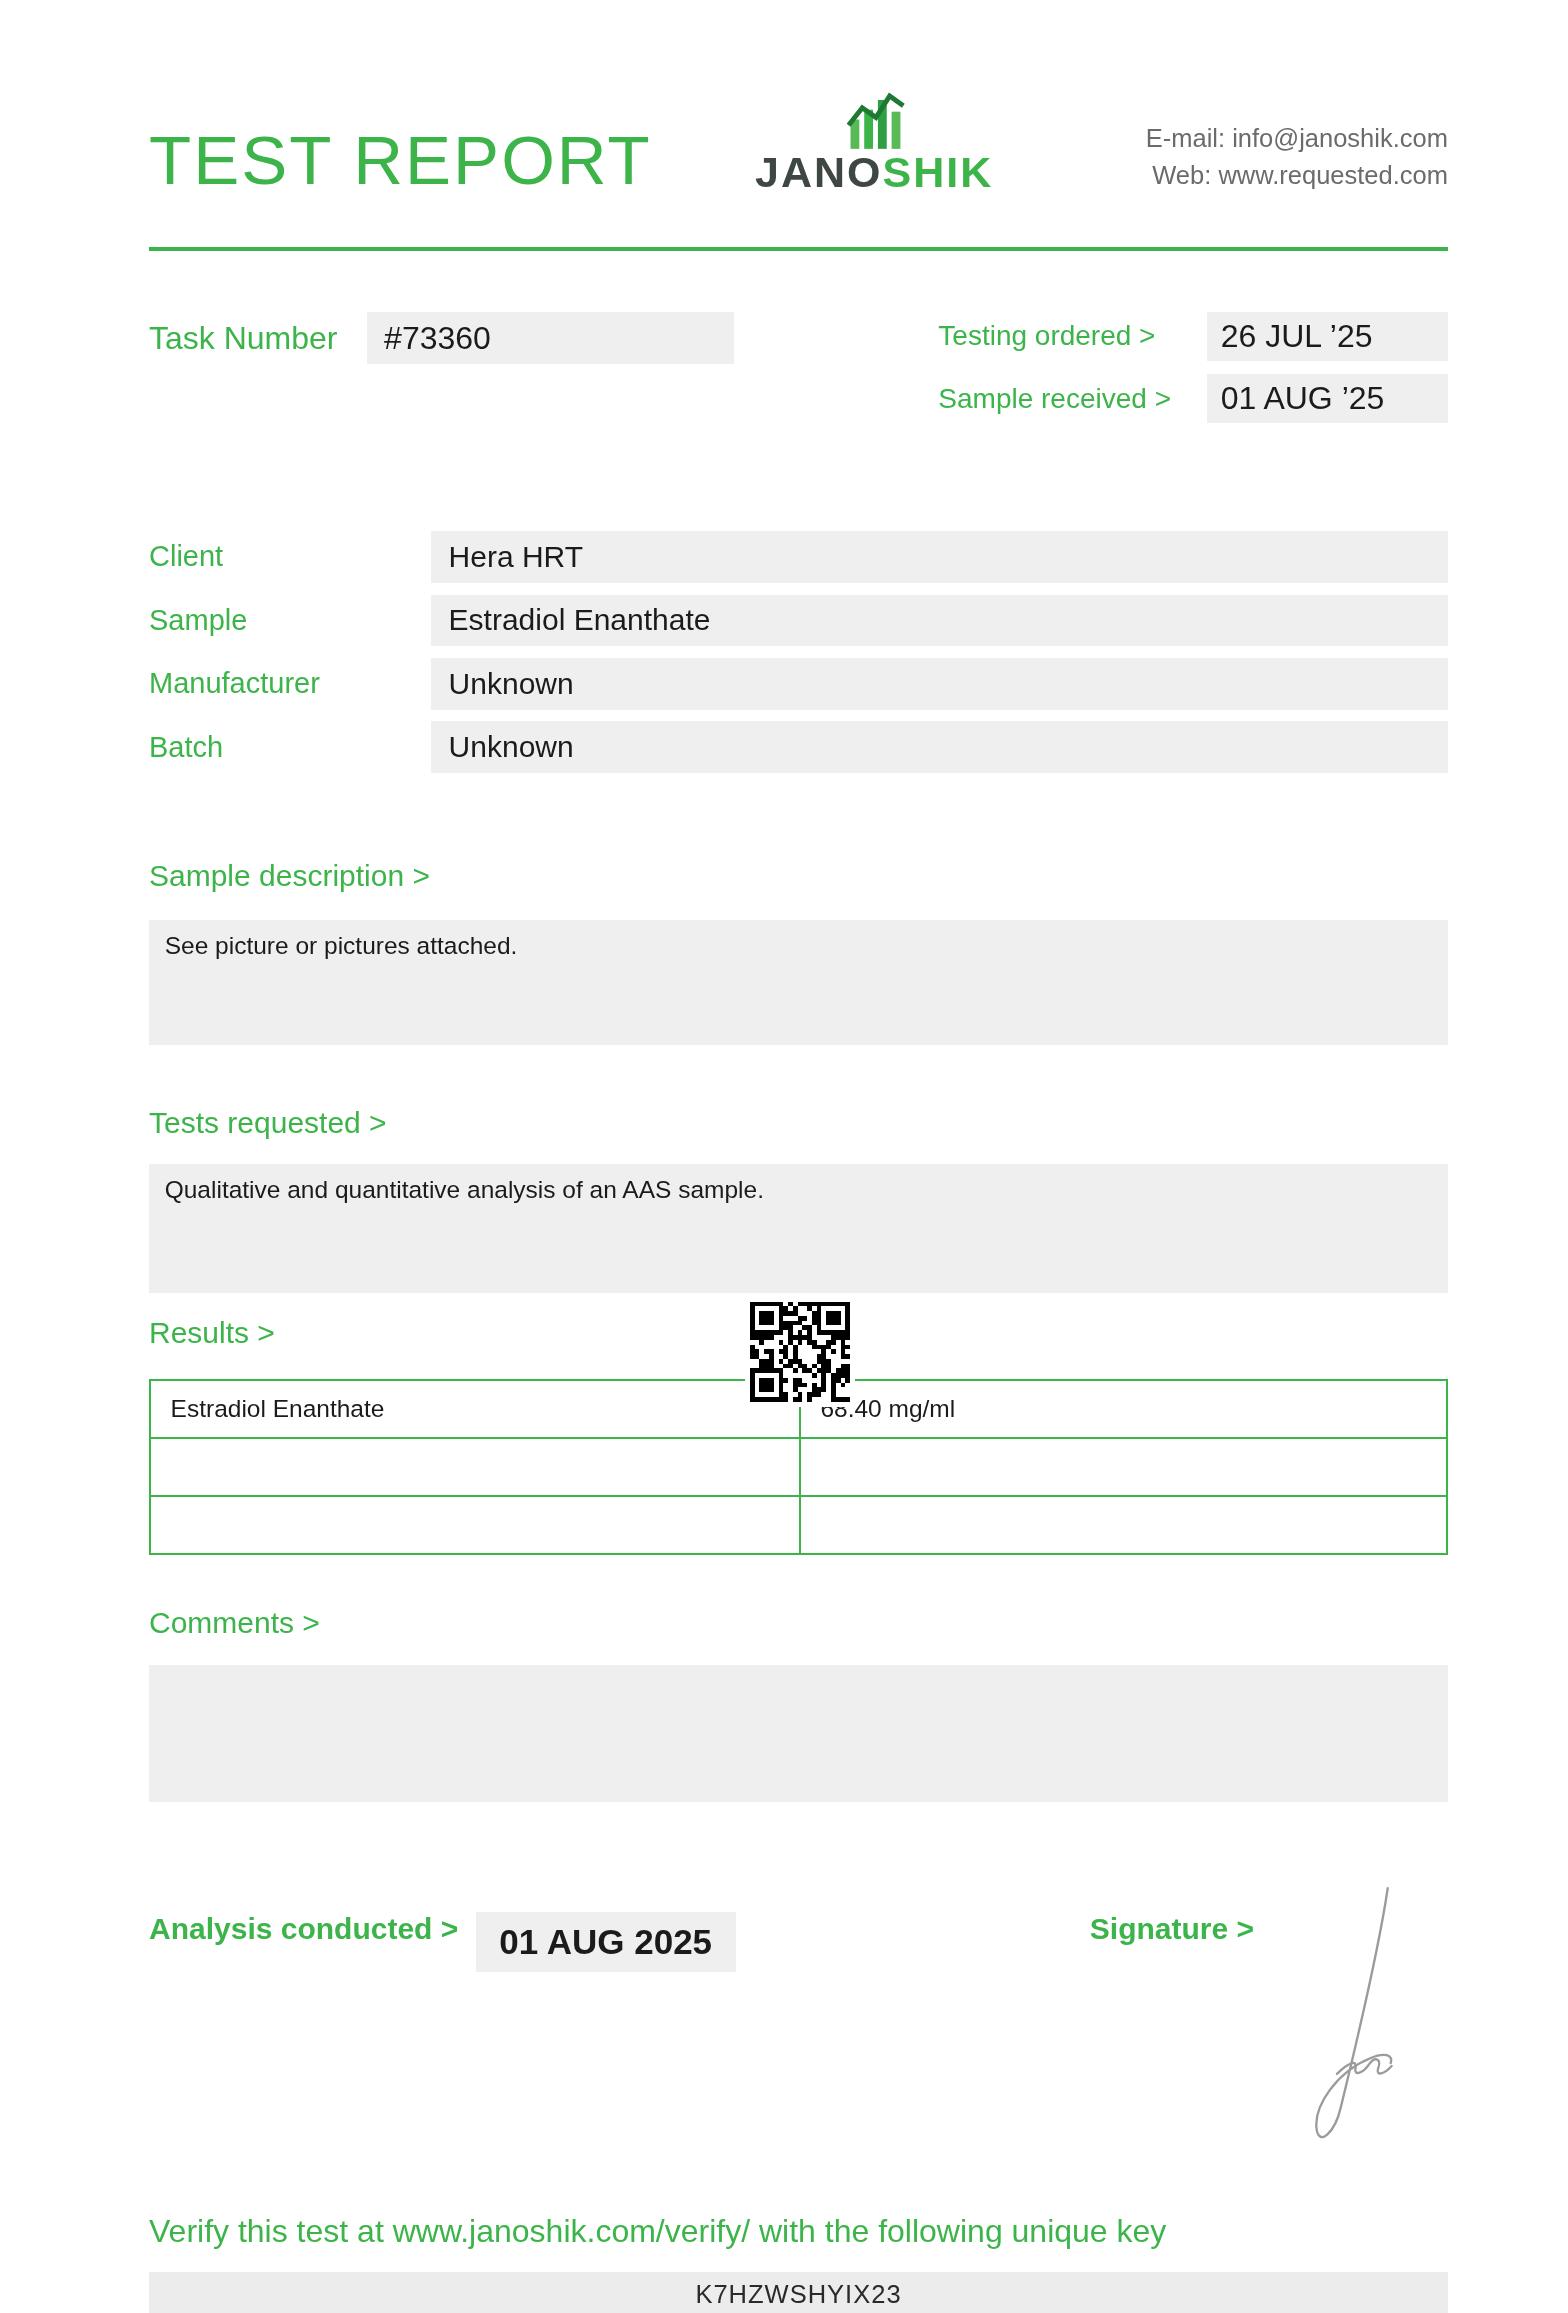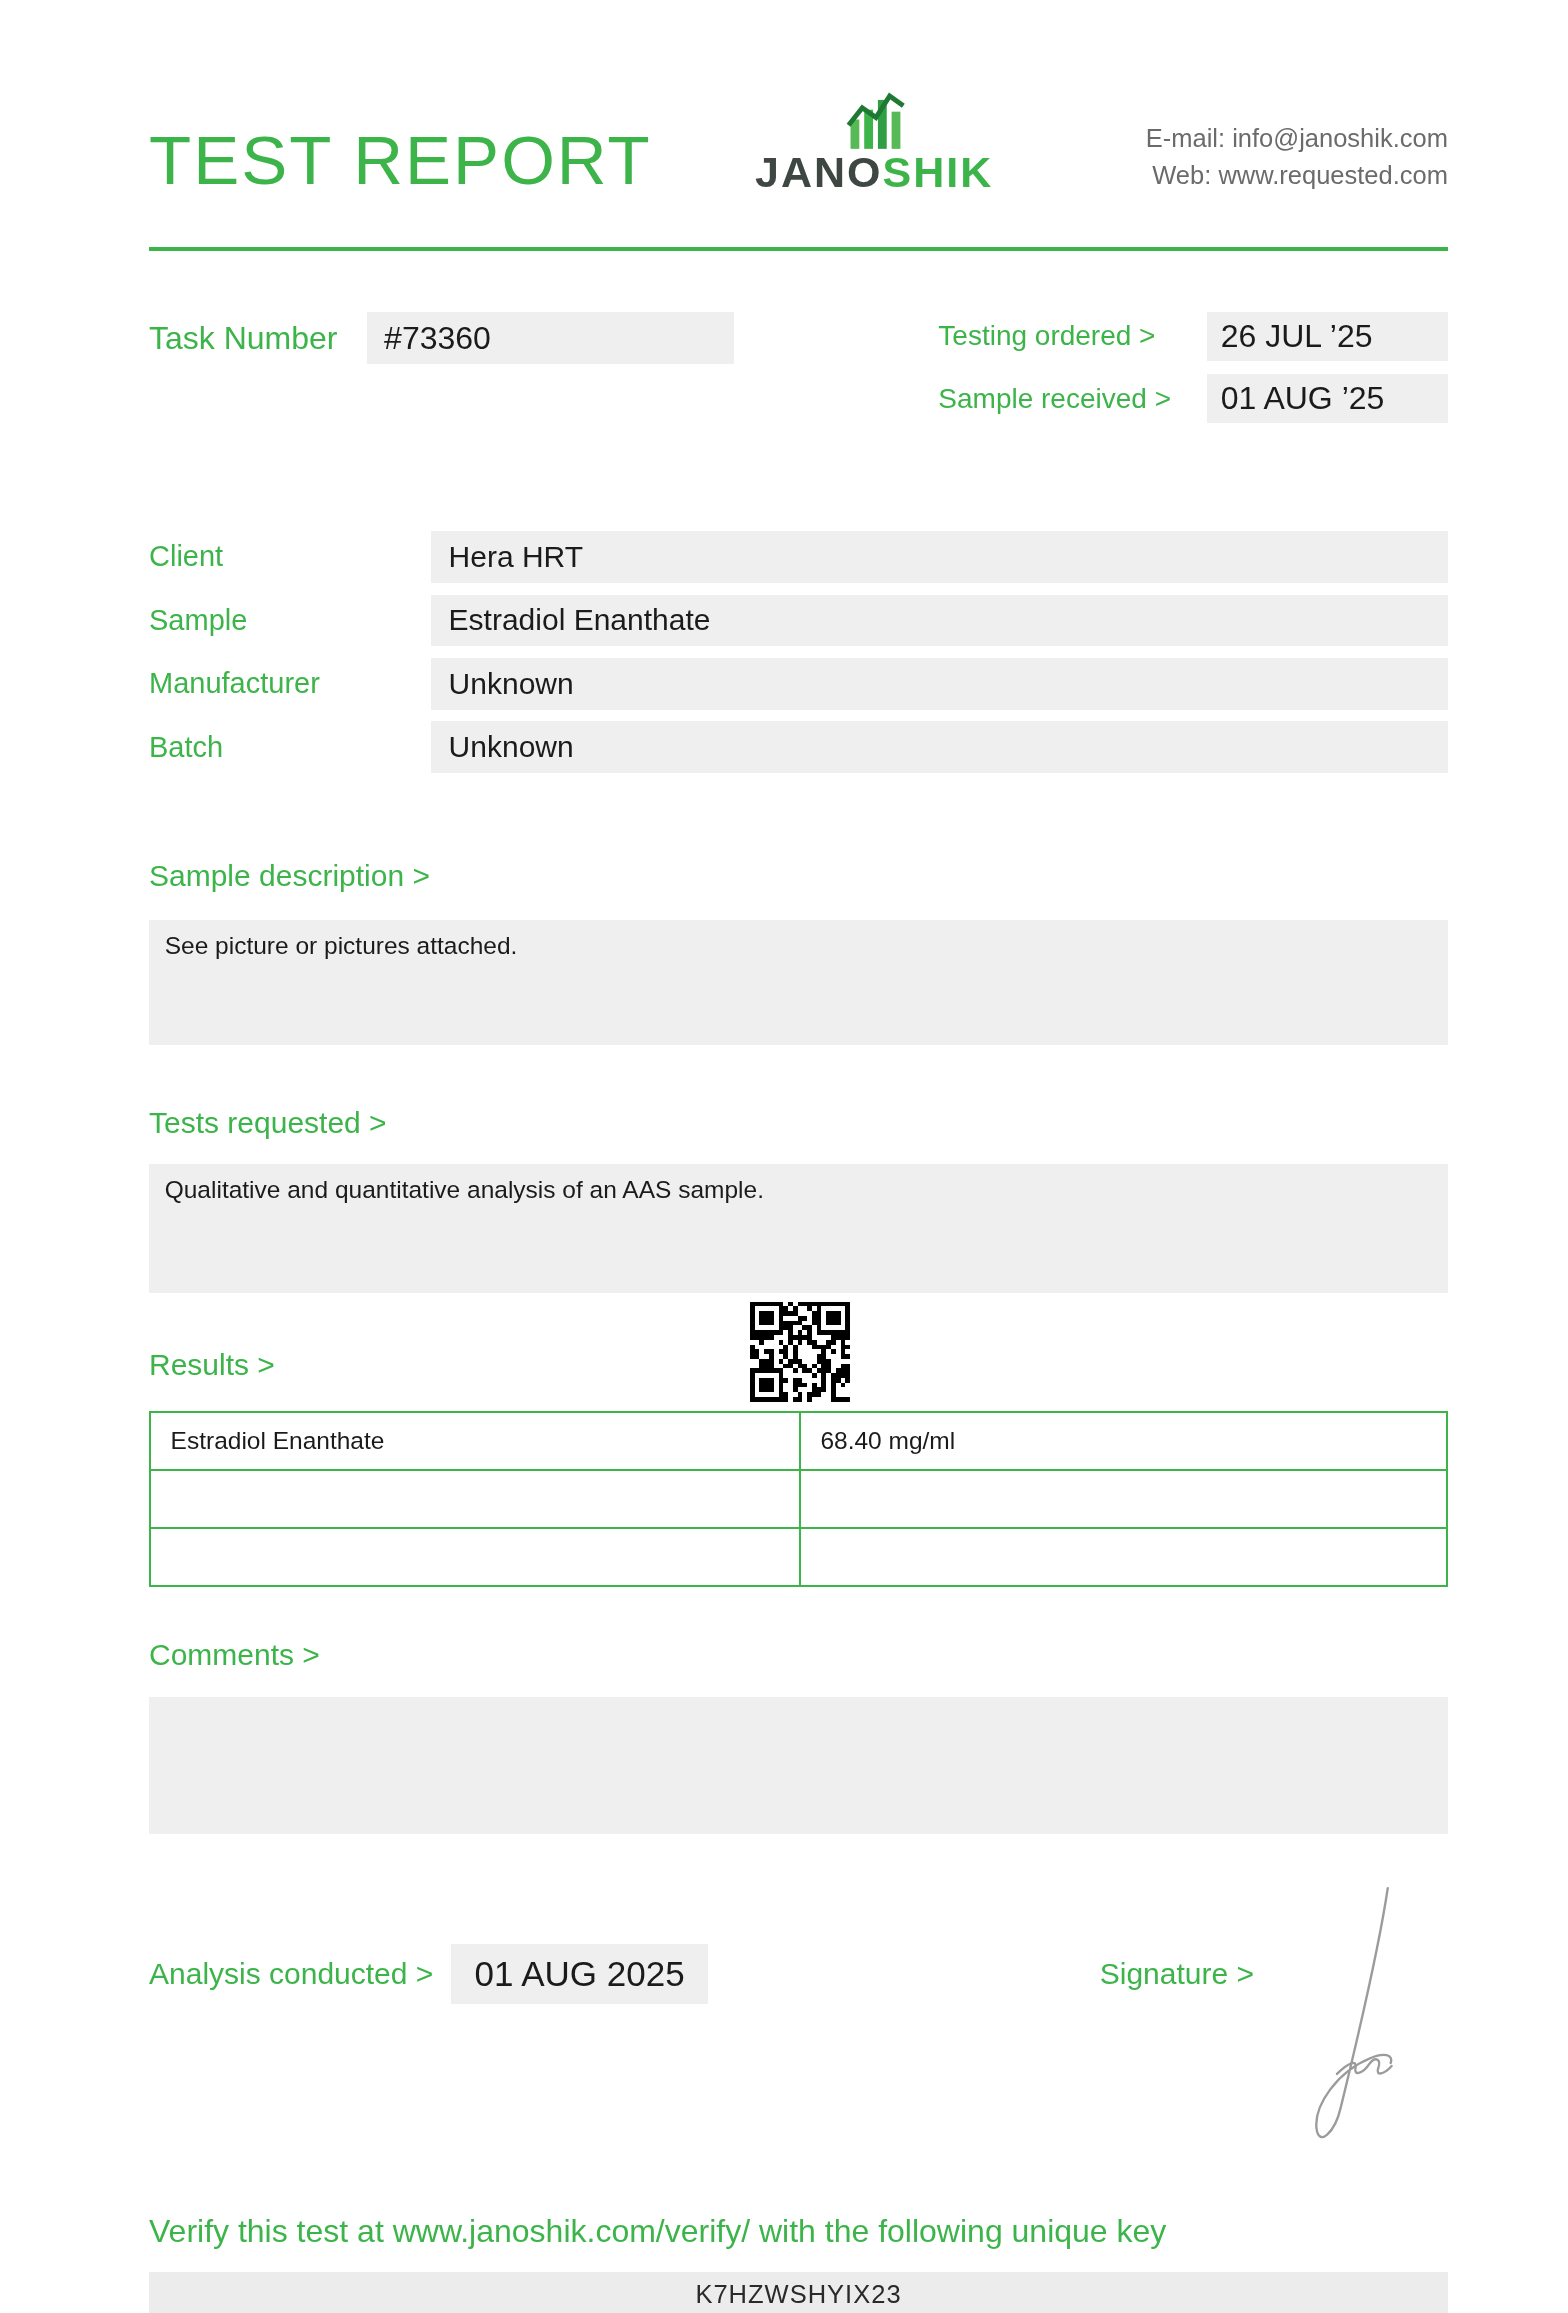--- a/index.html
+++ b/index.html
@@ -39,35 +39,35 @@
   .info-row{display:flex;align-items:center;margin-bottom:11.8px;}
   .info-label{width:282px;font-size:29px;}
   .info-value{flex:1;font-size:30px;padding:8.8px 17.6px;}
   
   .section-label{font-size:30px;}
   .desc-label{margin-top:86px;}
   .desc-box{margin-top:27.4px;height:125px;padding:11.8px 15.7px;font-size:24.5px;background:var(--box);}
   .tests-label{margin-top:61px;}
   .tests-box{margin-top:23.5px;height:129px;padding:11.8px 15.7px;font-size:24.5px;background:var(--box);}
   
-  .results-head{position:relative;height:118px;}
+  .results-head{position:relative;height:86px;}
   .results-label{position:absolute;left:0;bottom:29px;}
   .qr{
     position:absolute;left:596px;top:3.9px;width:110px;height:110px;background:#fff;padding:4.9px;
     display:grid;grid-template-columns:repeat(21,1fr);grid-template-rows:repeat(21,1fr);
   }
   .qr i{background:#000;display:block;}
   .results-table{width:100%;border-collapse:collapse;}
   .results-table td{border:2.9px solid var(--green);height:58px;font-size:24.5px;padding:0 0 0 19.6px;vertical-align:middle;background:#fff;}
   .results-table td.col-name{width:50.1%;}
   
   .comments-label{margin-top:51px;}
   .comments-box{margin-top:25.5px;height:137px;background:var(--box);font-size:24.5px;padding:11.8px 15.7px;}
   
-  .analysis-row{display:flex;align-items:center;margin-top:110px;}
+  .analysis-row{display:flex;margin-top:110px;font-weight:bold;}
   .analysis-label{font-size:30px;white-space:nowrap;}
   .analysis-value{margin-left:17.6px;padding:9.8px 23.5px;font-size:35px;background:var(--box);white-space:nowrap;}
   .signature-label{font-size:30px;margin-left:auto;margin-right:194px;white-space:nowrap;}
   .signature-svg{position:absolute;left:1292px;top:1880px;}
   
   .page-bottom{position:absolute;left:149px;right:120px;bottom:0;}
   .verify-line{font-size:32px;color:var(--green);white-space:nowrap;}
   .key-box{margin-top:21.6px;height:41px;background:var(--keybox);text-align:center;font-size:25.5px;padding-top:7.8px;color:#2a2a2a;letter-spacing:1px;}
 </style>
 </head>

